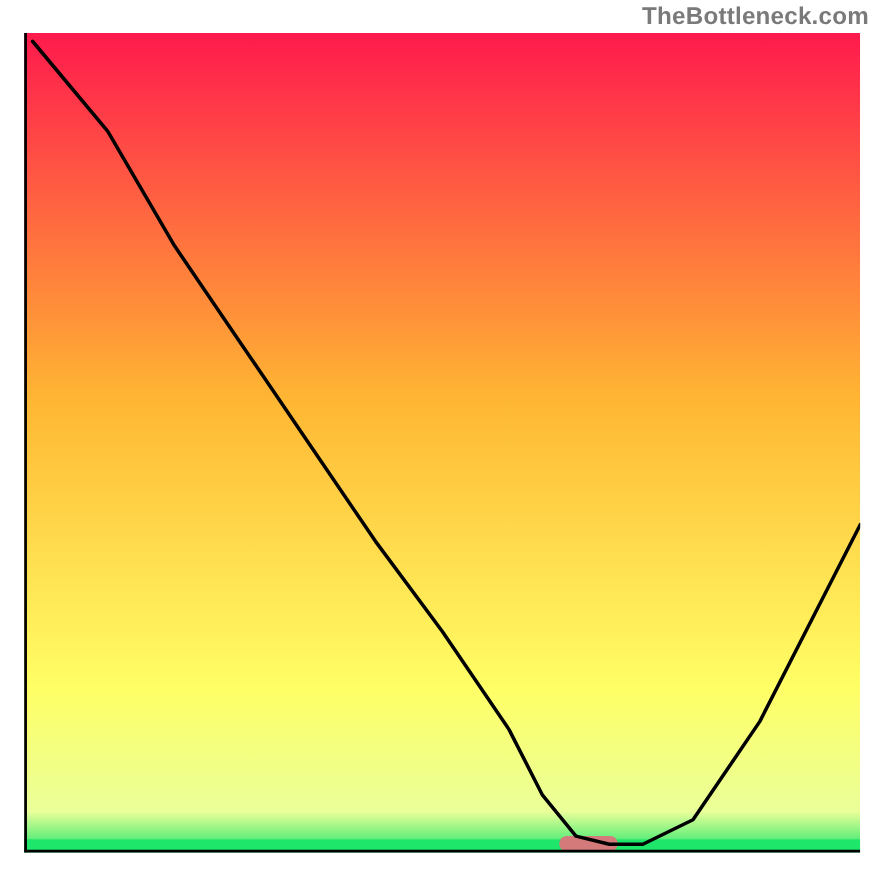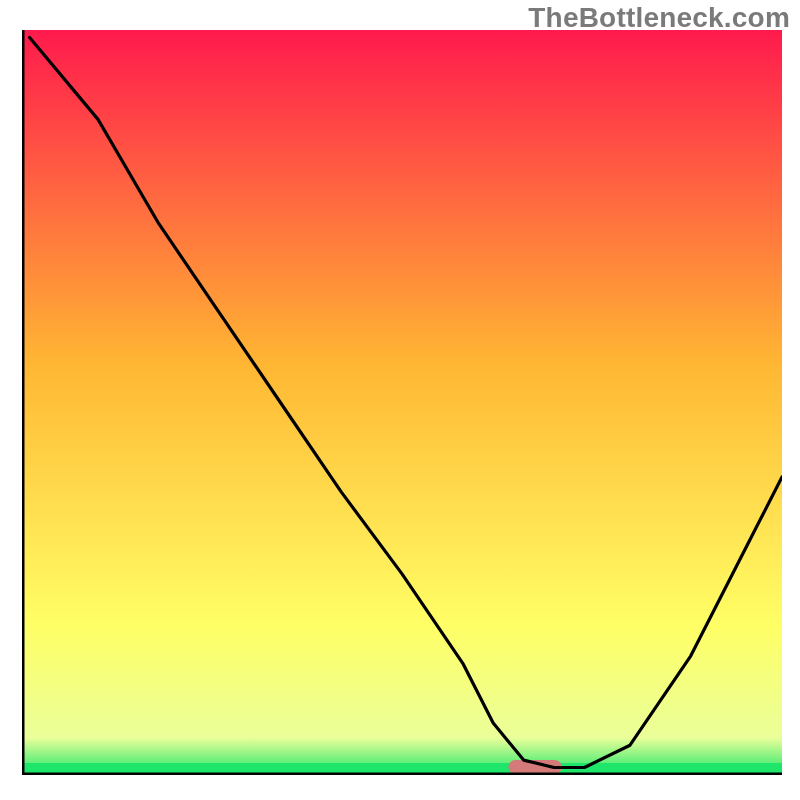--- a/index.html
+++ b/index.html
@@ -7,21 +7,21 @@
   .container {
     position: relative;
     width: 800px;
     height: 800px;
   }
   .watermark {
     position: absolute;
     top: 2px;
     right: 10px;
     font-family: Arial, sans-serif;
-    font-size: 28px;
+    font-size: 22px;
     font-weight: 600;
     color: #7a7a7a;
     letter-spacing: 0.2px;
     z-index: 10;
   }
   .plot {
     position: absolute;
     left: 22px;
     top: 30px;
     width: 760px;

